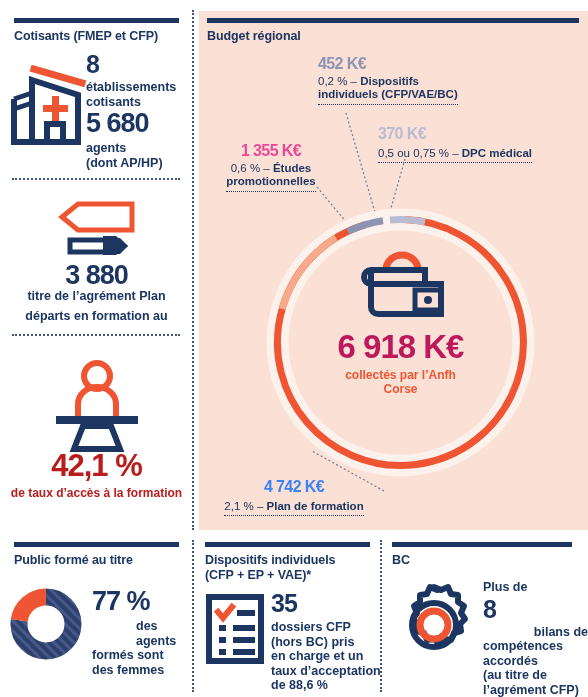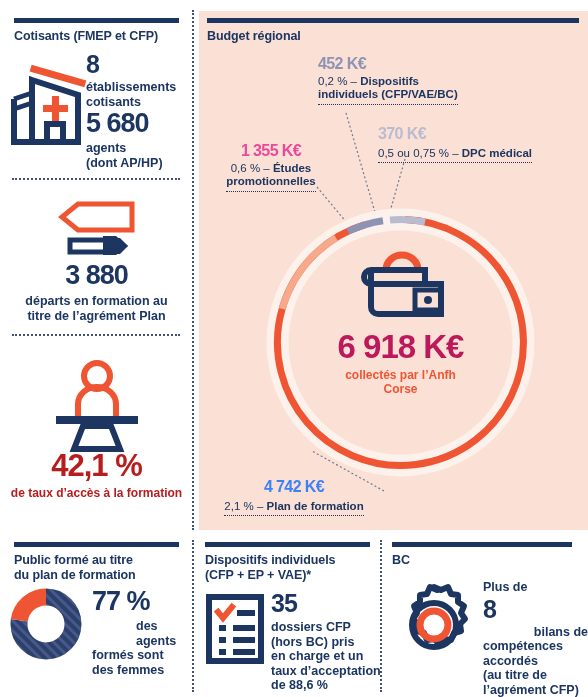--- a/index.html
+++ b/index.html
@@ -87,22 +87,22 @@
     <svg width="78" height="58" viewBox="0 0 78 58">
       <path d="M20 4 L74 4 L74 30 L20 30 L4 17 Z" fill="none" stroke="#ef5532" stroke-width="5"></path>
       <path d="M45 36 L58 36 L70 46 L58 55 L45 55 L45 36 Z" fill="#1c3661"></path>
       <path d="M48 40 L12 40 L12 52 L48 52" fill="none" stroke="#1c3661" stroke-width="5"></path>
       <path d="M46 38 L62 38 L70 46 L62 54 L46 54 Z" fill="#1c3661"></path>
     </svg>
   </span>
 
   <div class="cell" style="left:0;top:262px;width:193px;text-align:center;">
     <div class="bignum navy" style="font-size:27px;">3 880</div>
+    <div class="sublabel navy">titre de l’agrément Plan</div>
     <div class="sublabel navy" style="margin-top:5px;">départs en formation au</div>
-    <div class="sublabel navy">titre de l’agrément Plan</div>
   </div>
 
   <div class="hdot" style="left:12px;top:334px;width:168px;"></div>
 
   <span style="position:absolute;left:50px;top:358px;">
     <svg width="94" height="92" viewBox="0 0 94 92">
       <circle cx="47" cy="18" r="13" fill="none" stroke="#ef5532" stroke-width="6"></circle>
       <path d="M28 62 L28 46 a19 17 0 0 1 38 0 L66 62" fill="none" stroke="#ef5532" stroke-width="6"></path>
       <rect x="6" y="58" width="82" height="8" fill="#1c3661"></rect>
       <path d="M33 68 L61 68 L70 91 L24 91 Z" fill="none" stroke="#1c3661" stroke-width="6"></path>
@@ -192,21 +192,20 @@
   <div class="amt" style="color:#3b82f6;margin-top:24px;">4 742 K€</div>
   <div class="desc" style="margin-top:2px;">
     <span class="pct">2,1 % – </span><span>Plan de formation</span>
   </div>
 </div>
 
 <div class="panel" style="left:0;top:536px;width:193px;height:161px;">
   <div class="hdrbar" style="position:absolute;left:14px;top:6px;width:165px;"></div>
   <div class="panel-title" style="position:absolute;left:14px;top:17px;width:175px;">
     <span>Public formé au titre</span><br>
-    <span>du plan de formation</span>
   </div>
 
   <span style="position:absolute;left:10px;top:52px;">
     <svg width="72" height="72" viewBox="0 0 72 72">
       <defs>
         <pattern id="stripes" width="7" height="7" patternUnits="userSpaceOnUse" patternTransform="rotate(45)">
           <rect width="7" height="7" fill="#2d3f6b"></rect>
           <rect width="3" height="7" fill="#47588a"></rect>
         </pattern>
       </defs>

